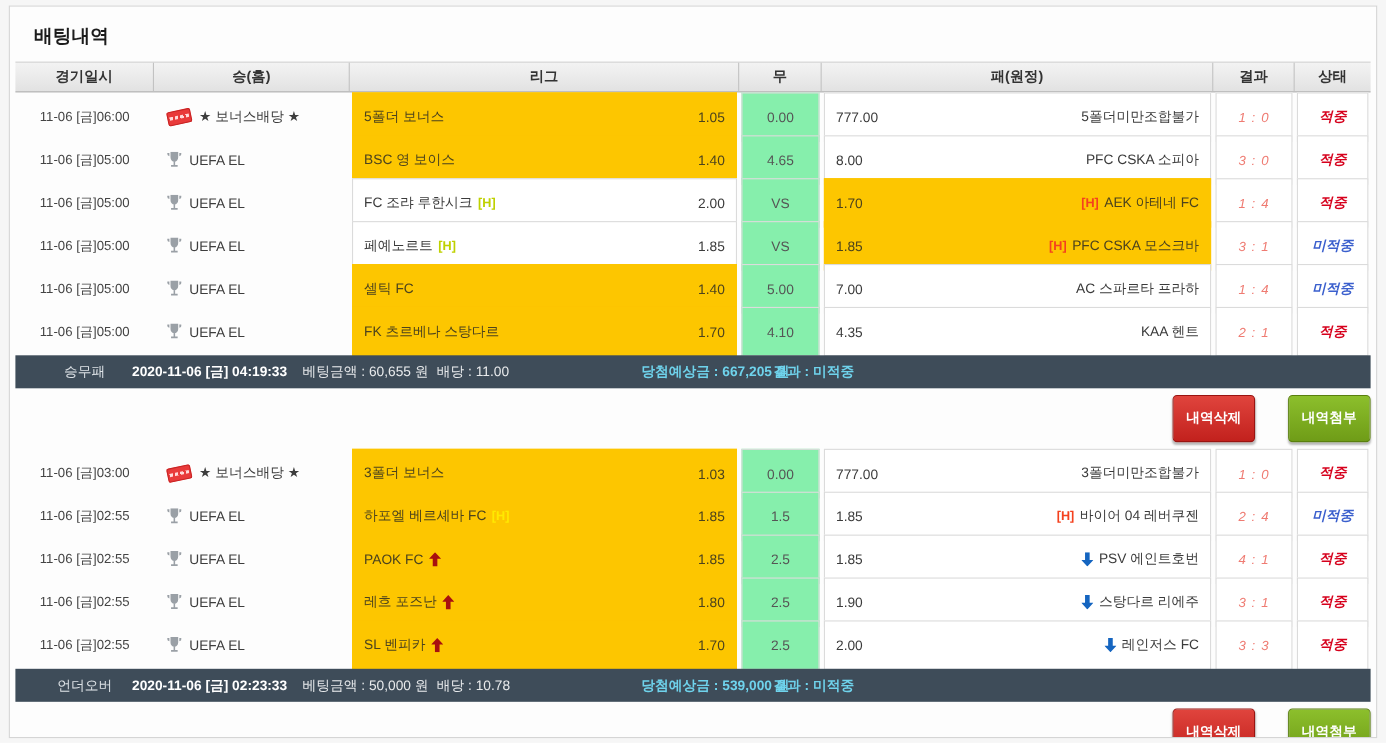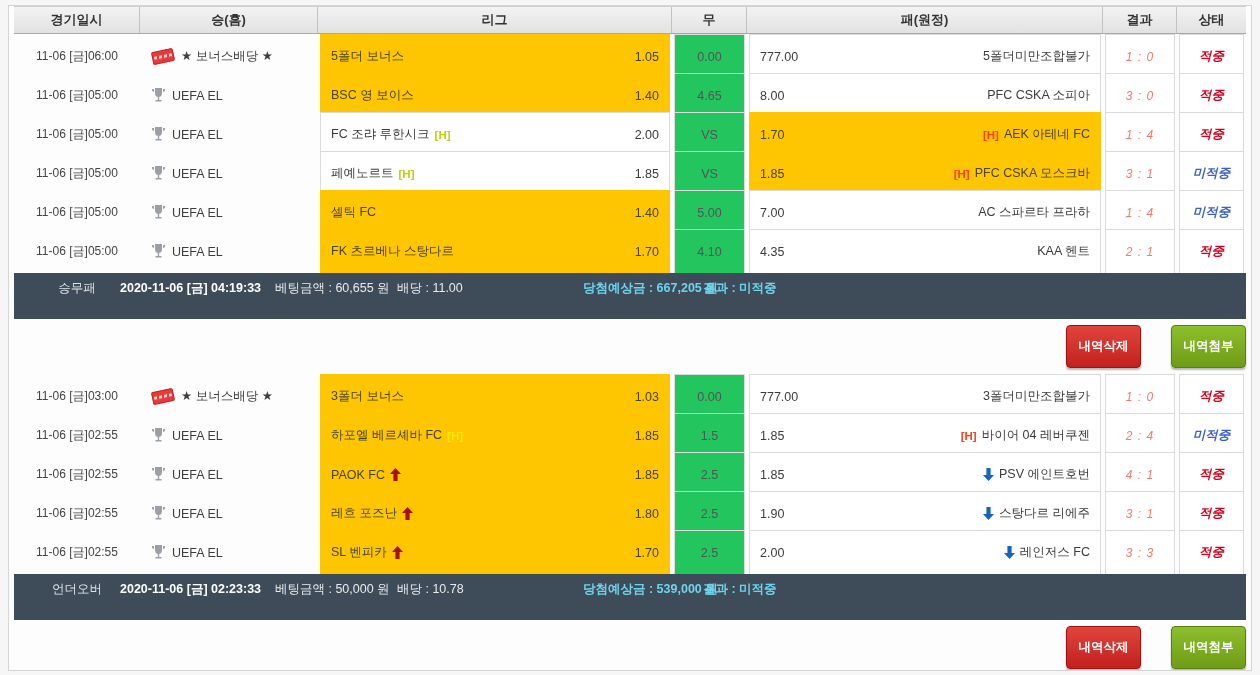--- a/index.html
+++ b/index.html
@@ -13,55 +13,56 @@
   .th { display:flex; align-items:center; justify-content:center; font-size:13px; font-weight:bold; color:#333; border-right:1px solid #c2c2c2;text-align:center; }
   .th:last-child { border-right:none; }
   
   .row { display:grid; grid-template-columns:126px 178px 354px 75px 356px 74px 69px; height:39px; align-items:center; }
   .dt { text-align:center; font-size:12px; color:#444; }
   .lg { display:flex; align-items:center; gap:7px; padding-left:12px; font-size:12.5px; color:#3d3d3d; }
   .cellbox { height:45px; margin:0 2px; border:1px solid #dbdbdb; background:#fff; display:flex; align-items:center; font-size:12.5px; color:#3b3b3b; padding:0 10px; }
   .cellbox.sel { background:#fdc600; border-color:#fdc600; color:#4c431d; }
   .home { justify-content:space-between; }
   .away { justify-content:space-between; }
-  .draw { justify-content:center; background:#22c55e; border-color:#dcdcdc; color:#555; }
+  .draw { justify-content:center; background:#86efac; border-color:#dcdcdc; color:#555; }
   .resbox { justify-content:center; font-style:italic; color:#ef7b72; font-size:12px; letter-spacing:1px; }
   .stbox  { justify-content:center; font-style:italic; font-weight:bold; font-size:12.5px; }
   .stbox.hit  { color:#d6001c; }
   .stbox.miss { color:#3a5fcd; }
   .odds { font-size:12.5px; }
   .tname { display:flex; align-items:center; gap:5px; }
   .marker { font-weight:bold; font-size:11.5px; }
   .m-home { color:#bfd100; }
   .m-home-y { color:#ffe900; }
   .m-away { color:#f4411e; }
   .arrow-svg { display:inline-block; vertical-align:middle; }
   
   .ticket-icon { display:inline-block; width:22px; height:13px; background:#e93a3a; border-radius:2px; position:relative; transform:rotate(-12deg); box-shadow:0 0 0 1px #c62626 inset; }
   .ticket-icon:before { content:""; position:absolute; left:2px; top:5px; width:18px; height:3px; background:repeating-linear-gradient(90deg,#ffd9d9 0 3px,transparent 3px 5px); }
   
-  .summary { position:relative; height:46px; background:#3e4c59; margin-top:5px; }
+  .summary { position:relative; height:30px; background:#3e4c59; margin-top:5px; }
   .summary span { position:absolute; top:0; line-height:30px; font-size:12.5px; white-space:nowrap; }
   .s-type { left:0; width:126px; text-align:center; color:#dde2e6; }
   .s-dt   { left:106px; color:#ffffff; font-weight:bold; }
   .s-bet  { left:261px; color:#e8eaec; }
   .s-odds { left:383px; color:#e8eaec; }
   .s-exp  { left:569px; color:#6fd3ec; font-weight:bold; }
   .s-res  { left:689px; color:#6fd3ec; font-weight:bold; }
   
   .btnrow { display:flex; justify-content:flex-end; gap:30px; padding:6px 0 4px 0; }
   .btn { width:75px; height:43px; border-radius:4px; color:#fff; font-weight:bold; font-size:12.5px; cursor:pointer; box-shadow:0 2px 2px rgba(0,0,0,.28); font-family:inherit; }
   .btn.red   { background:linear-gradient(#e0443d,#c2211d); border:1px solid #991411; }
   .btn.green { background:linear-gradient(#8cbf2c,#6f9c17); border:1px solid #597f0e; }
   .sec2 { margin-top:2px; }
 </style>
 </head>
 <body>
 
 <div class="container">
+  <div class="page-title">배팅내역</div>
 
   <div class="table-wrap">
     <div class="thead">
       <div class="th">경기일시</div>
       <div class="th">승(홈)</div>
       <div class="th">리그</div>
       <div class="th">무</div>
       <div class="th">패(원정)</div>
       <div class="th">결과</div>
       <div class="th">상태</div>

